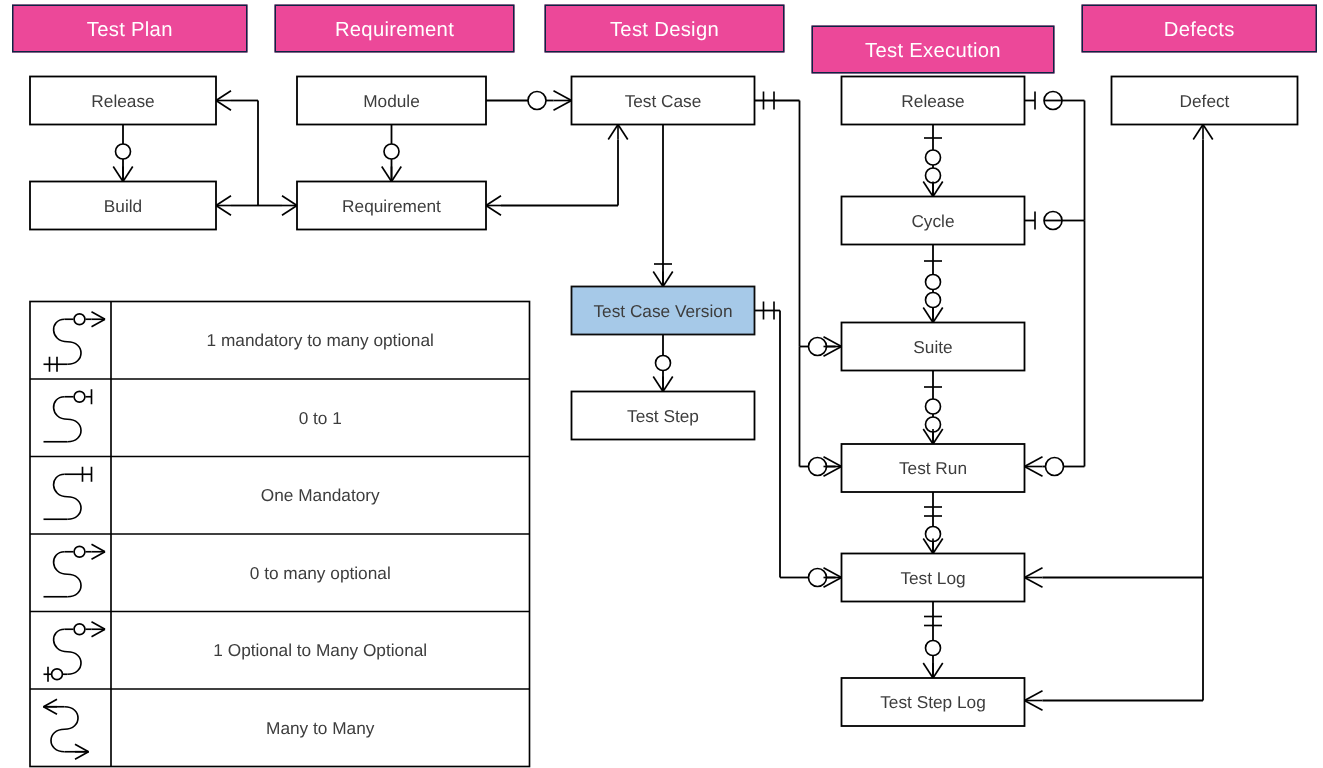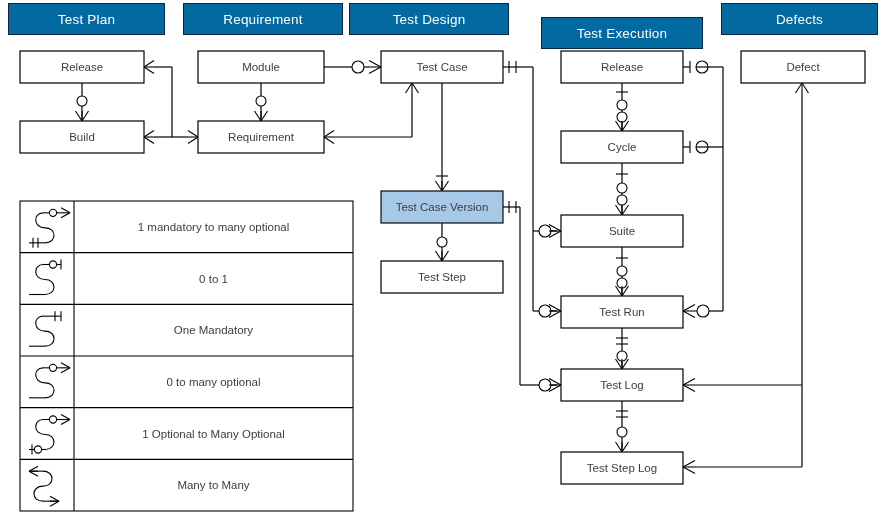--- a/index.html
+++ b/index.html
@@ -1,19 +1,19 @@
 <!DOCTYPE html>
 <html><head>
 <meta charset="utf-8">
 <style>
   html,body{margin:0;padding:0;background:#ffffff;}
   body{width:882px;height:512px;position:relative;overflow:hidden;
        font-family:"Liberation Sans","DejaVu Sans",sans-serif;}
   #stage{position:absolute;left:0;top:0;width:882px;height:512px;}
-  .hdr{position:absolute;background:#0369a1;border:1px solid #0d2444;
+  .hdr{position:absolute;background:#ec4899;border:1px solid #0d2444;
        display:flex;align-items:center;justify-content:center;
        color:#ffffff;font-size:13.5px;letter-spacing:.2px;}
   svg{position:absolute;left:0;top:0;}
   .ent{fill:#ffffff;stroke:#000000;stroke-width:1.2;}
   .ent-hl{fill:#a6c9e8;stroke:#0b0b0b;stroke-width:1.2;}
   .lbl{font-family:"Liberation Sans","DejaVu Sans",sans-serif;font-size:11.5px;
        fill:#3d3d3d;text-anchor:middle;dominant-baseline:middle;}
   .ln{stroke:#000000;stroke-width:1.2;fill:none;}
   .cf{stroke:#000000;stroke-width:1.1;fill:none;}
   .cir{stroke:#000000;stroke-width:1.1;fill:#ffffff;}
@@ -27,21 +27,21 @@
 
 <div id="stage">
 
   <div id="headers">
       <div class="hdr" style="left: 8px; top: 3px; width: 155px; height: 30px;">
         <span>Test Plan</span>
       </div>
       <div class="hdr" style="left: 183px; top: 3px; width: 158px; height: 30px;">
         <span>Requirement</span>
       </div>
-      <div class="hdr" style="left: 349px; top: 3px; width: 158px; height: 30px; align-items: center;">
+      <div class="hdr" style="left: 363px; top: 3px; width: 158px; height: 30px; align-items: center;">
         <span>Test Design</span>
       </div>
       <div class="hdr" style="left: 541px; top: 17px; width: 160px; height: 30px;">
         <span>Test Execution</span>
       </div>
       <div class="hdr" style="left: 721px; top: 3px; width: 155px; height: 30px;">
         <span>Defects</span>
       </div>
     </div>
 

